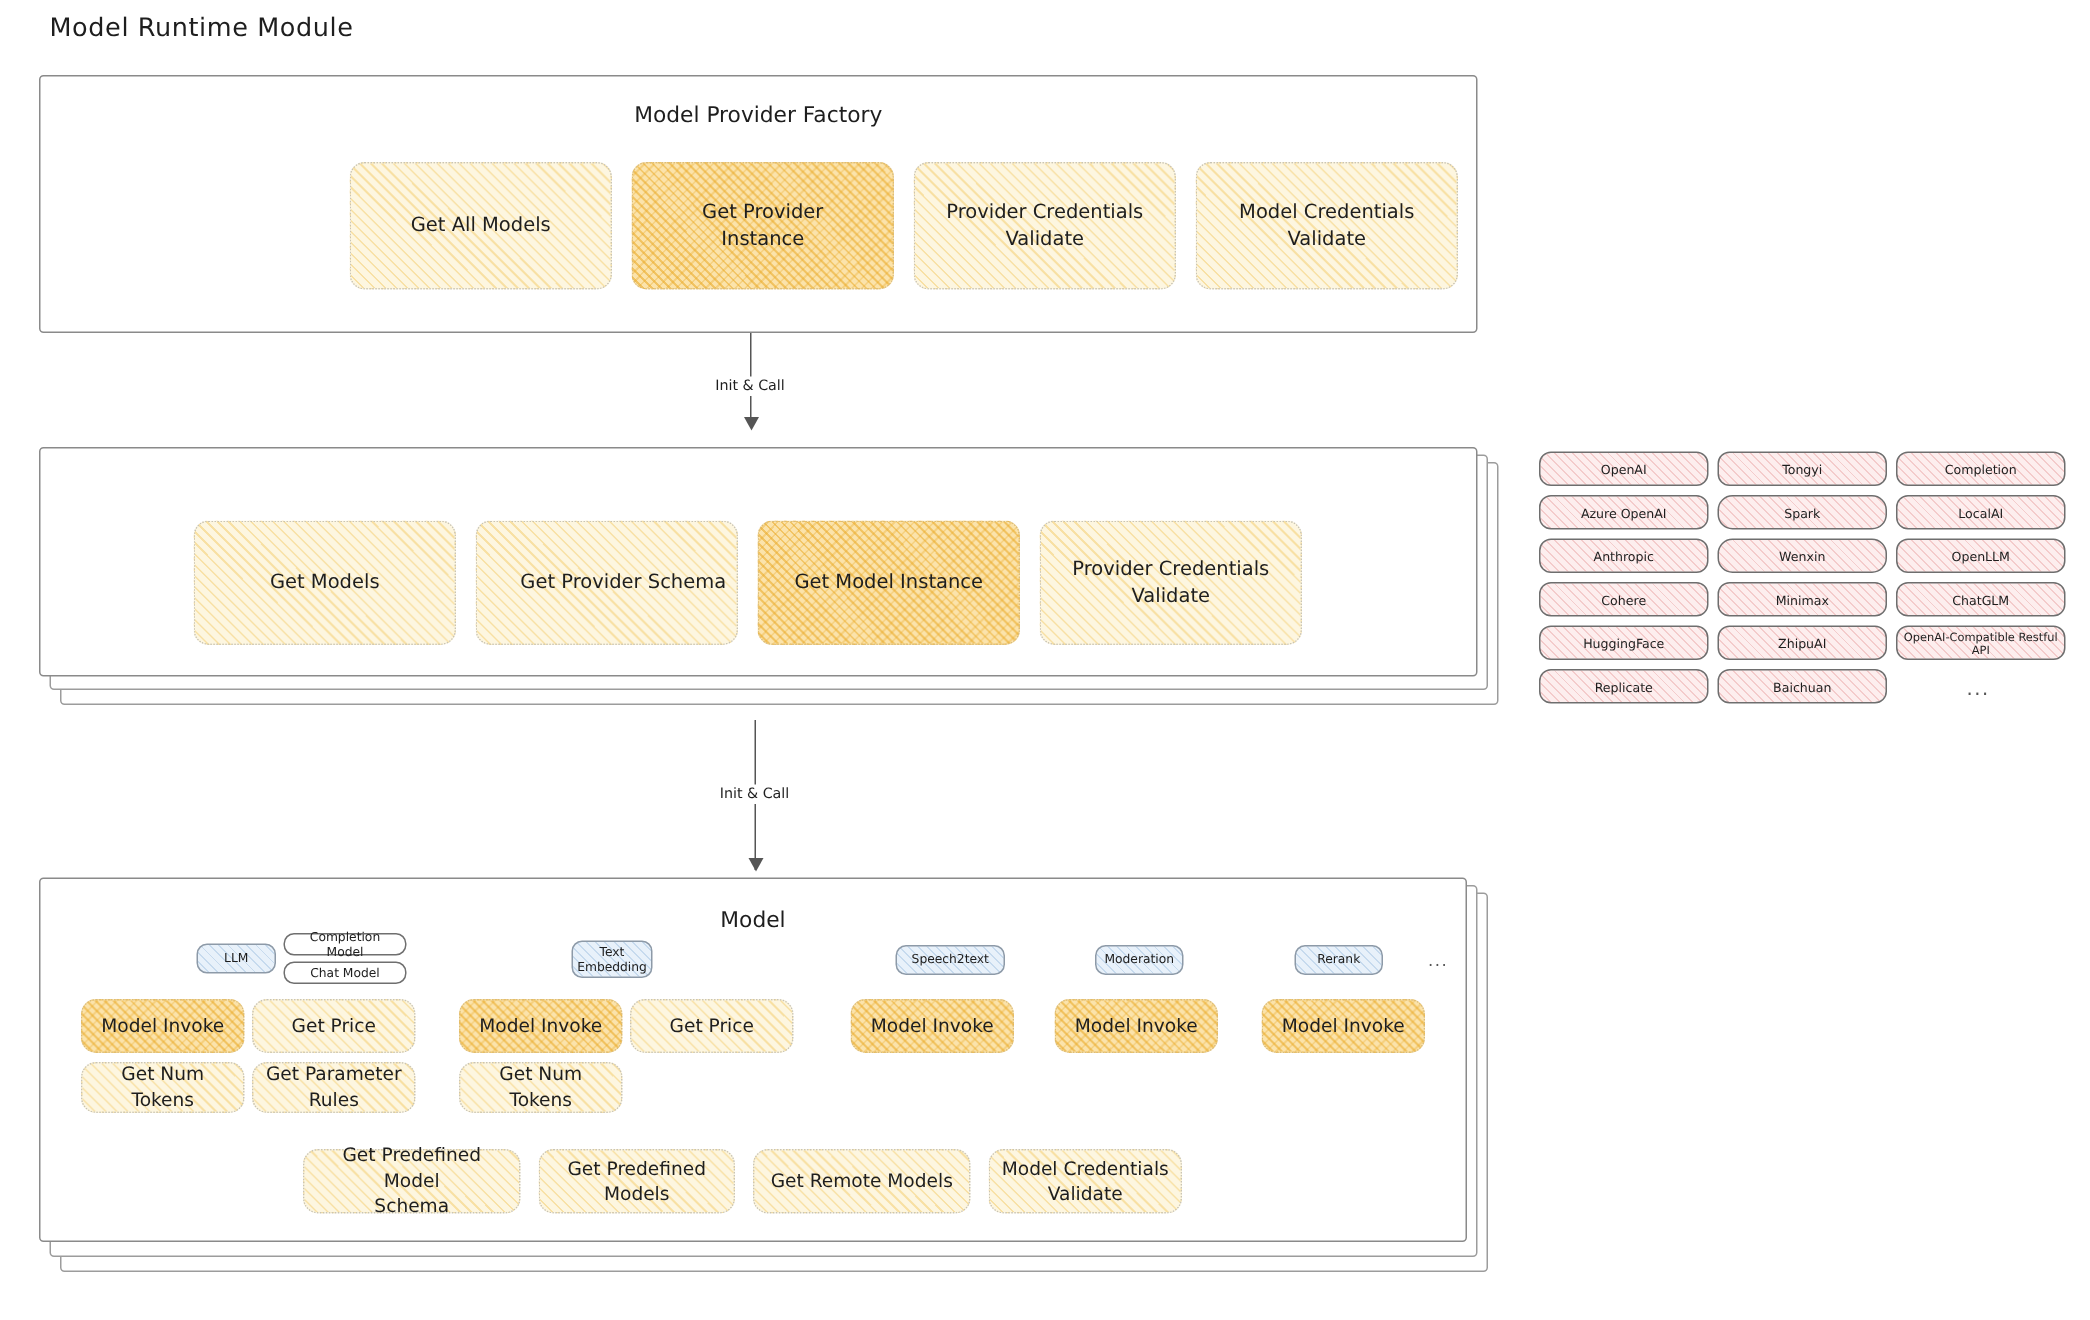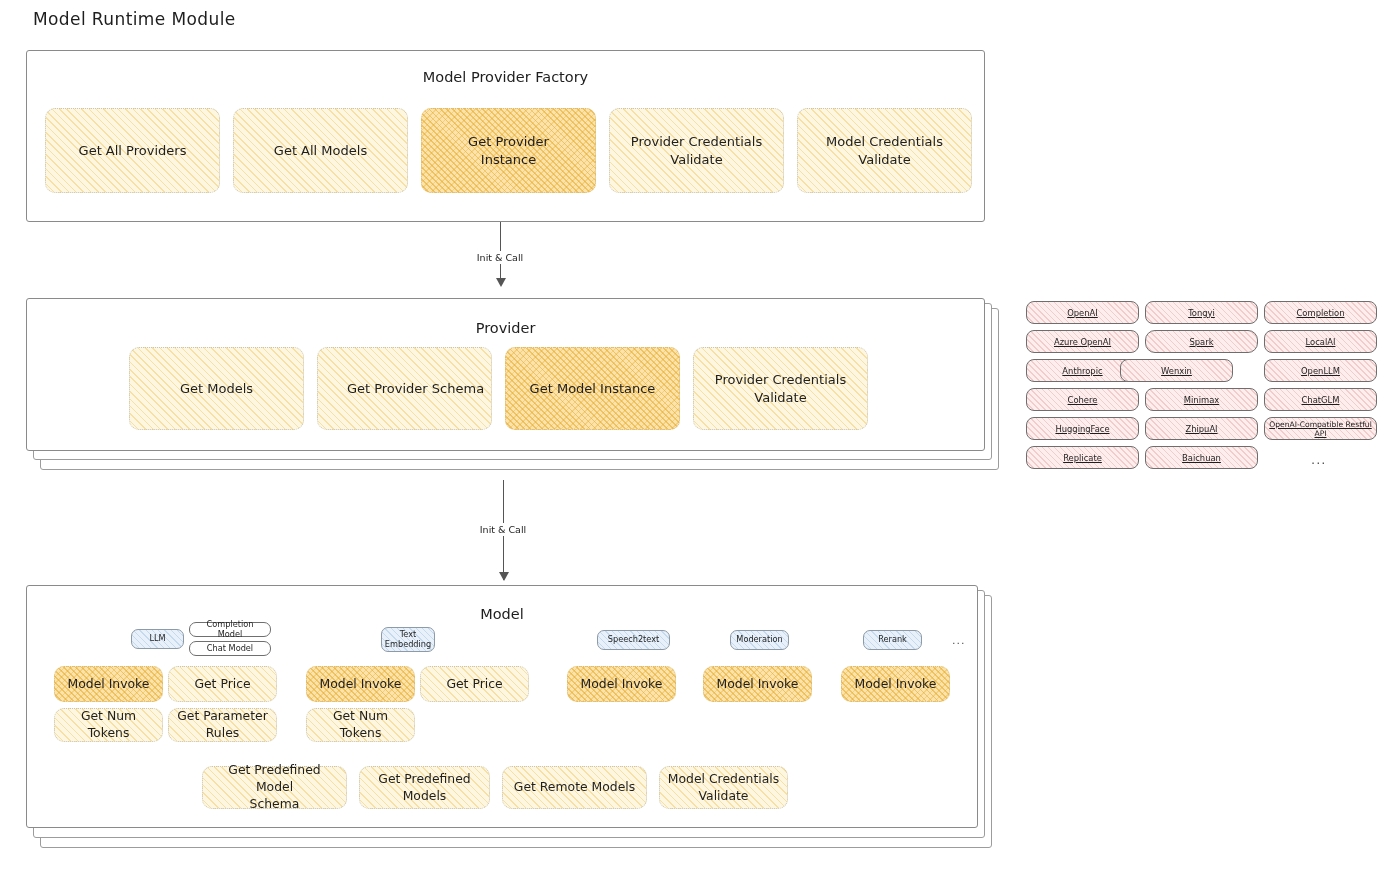--- a/index.html
+++ b/index.html
@@ -100,21 +100,20 @@
     border-radius: 8px;
     border: 1.2px solid #6e6e6e;
     display: flex; align-items: center; justify-content: center;
     text-align: center;
     font-size: 8.4px;
     color: #1e1e1e;
     background-color: #fdeeee;
     background-image:
       repeating-linear-gradient(45deg, rgba(224,130,130,.32) 0 0.9px, rgba(0,0,0,0) 0.9px 4.2px);
     padding: 1px 3px;
-    text-decoration: underline;
   }
 
   .ellipsis {
     position: absolute;
     font-size: 13px;
     color: #555;
     letter-spacing: 1px;
   }
 
   
@@ -143,58 +142,56 @@
 </head>
 <body>
 
 <div class="canvas">
 
   <div class="page-title">Model Runtime Module</div>
 
   <div class="group-box" style="left:26px; top:50px; width:959px; height:172px;">
     <div class="group-title" style="top:18px;">Model Provider Factory</div>
 
-    <div class="node" style="left:18px; top:57px; width:175px; height:85px; white-space:pre-line;">Get All Providers</div>
     <div class="node" style="left:206px; top:57px; width:175px; height:85px; white-space:pre-line;">Get All Models</div>
     <div class="node hi" style="left:394px; top:57px; width:175px; height:85px; white-space:pre-line;">Get Provider
 Instance</div>
     <div class="node" style="left:582px; top:57px; width:175px; height:85px; white-space:pre-line;">Provider Credentials
 Validate</div>
     <div class="node" style="left:770px; top:57px; width:175px; height:85px; white-space:pre-line;">Model Credentials
 Validate</div>
   </div>
 
   <div class="arrow-line" style="left:500px; top:222px; height:63px;"></div>
   <div class="arrow-head" style="left:495.5px; top:278px;"></div>
   <div class="arrow-label" style="left:500px; top:251px;">Init &amp; Call</div>
 
   <div class="group-box shadowlayer" style="left:40px; top:308px; width:959px; height:162px;"></div>
   <div class="group-box shadowlayer" style="left:33px; top:303px; width:959px; height:157px;"></div>
   <div class="group-box" style="left:26px; top:298px; width:959px; height:153px;">
-    <div class="group-title" style="top:21px;">Provider</div>
 
     <div class="node" style="left:102px; top:48px; width:175px; height:83px; white-space:pre-line;">Get Models</div>
     <div class="node" style="left:290px; top:48px; width:175px; height:83px; white-space:pre-line;padding-left:28px;">Get Provider Schema</div>
     <div class="node hi" style="left:478px; top:48px; width:175px; height:83px; white-space:pre-line;">Get Model Instance</div>
     <div class="node" style="left:666px; top:48px; width:175px; height:83px; white-space:pre-line;">Provider Credentials
 Validate</div>
   </div>
 
   <div>
 
     <div class="chip" style="left:1026px; top:301px; width:113px; height:23px;">OpenAI</div>
     <div class="chip" style="left:1026px; top:330px; width:113px; height:23px;">Azure OpenAI</div>
     <div class="chip" style="left:1026px; top:359px; width:113px; height:23px;">Anthropic</div>
     <div class="chip" style="left:1026px; top:388px; width:113px; height:23px;">Cohere</div>
     <div class="chip" style="left:1026px; top:417px; width:113px; height:23px;">HuggingFace</div>
     <div class="chip" style="left:1026px; top:446px; width:113px; height:23px;">Replicate</div>
 
     <div class="chip" style="left:1145px; top:301px; width:113px; height:23px;">Tongyi</div>
     <div class="chip" style="left:1145px; top:330px; width:113px; height:23px;border-radius:10px;">Spark</div>
-    <div class="chip" style="left:1120px; top:359px; width:113px; height:23px;">Wenxin</div>
+    <div class="chip" style="left:1145px; top:359px; width:113px; height:23px;border-radius:10px;">Wenxin</div>
     <div class="chip" style="left:1145px; top:388px; width:113px; height:23px;">Minimax</div>
     <div class="chip" style="left:1145px; top:417px; width:113px; height:23px;">ZhipuAI</div>
     <div class="chip" style="left:1145px; top:446px; width:113px; height:23px;">Baichuan</div>
 
     <div class="chip" style="left:1264px; top:301px; width:113px; height:23px;">Completion</div>
     <div class="chip" style="left:1264px; top:330px; width:113px; height:23px;">LocalAI</div>
     <div class="chip" style="left:1264px; top:359px; width:113px; height:23px;">OpenLLM</div>
     <div class="chip" style="left:1264px; top:388px; width:113px; height:23px;">ChatGLM</div>
     <div class="chip" style="left:1264px; top:417px; width:113px; height:23px; font-size:7.6px;">OpenAI-Compatible Restful API</div>
     <div class="ellipsis" style="left:1311px; top:452px;">...</div>

